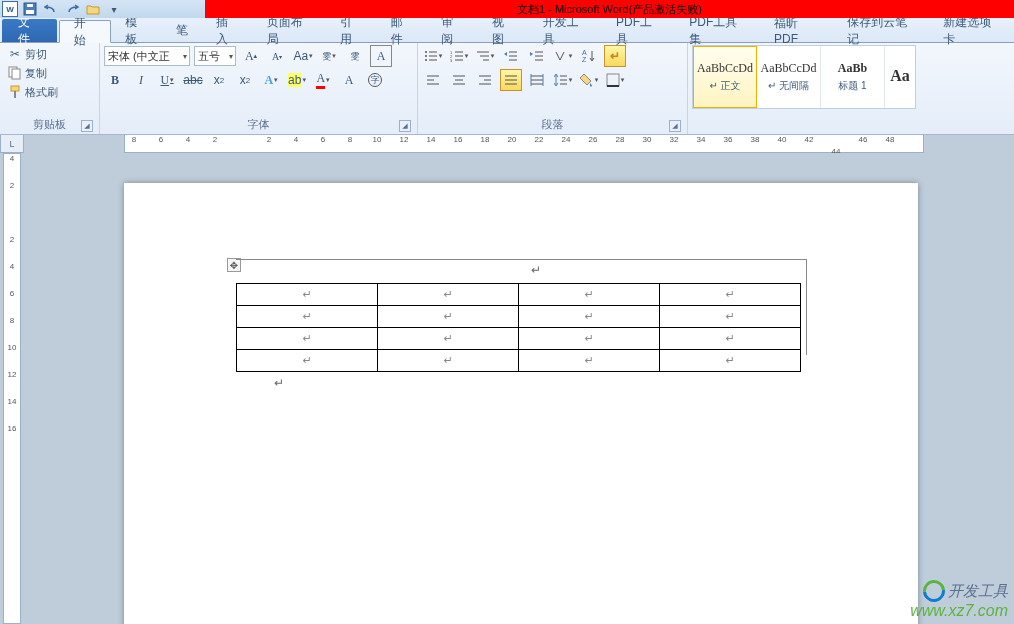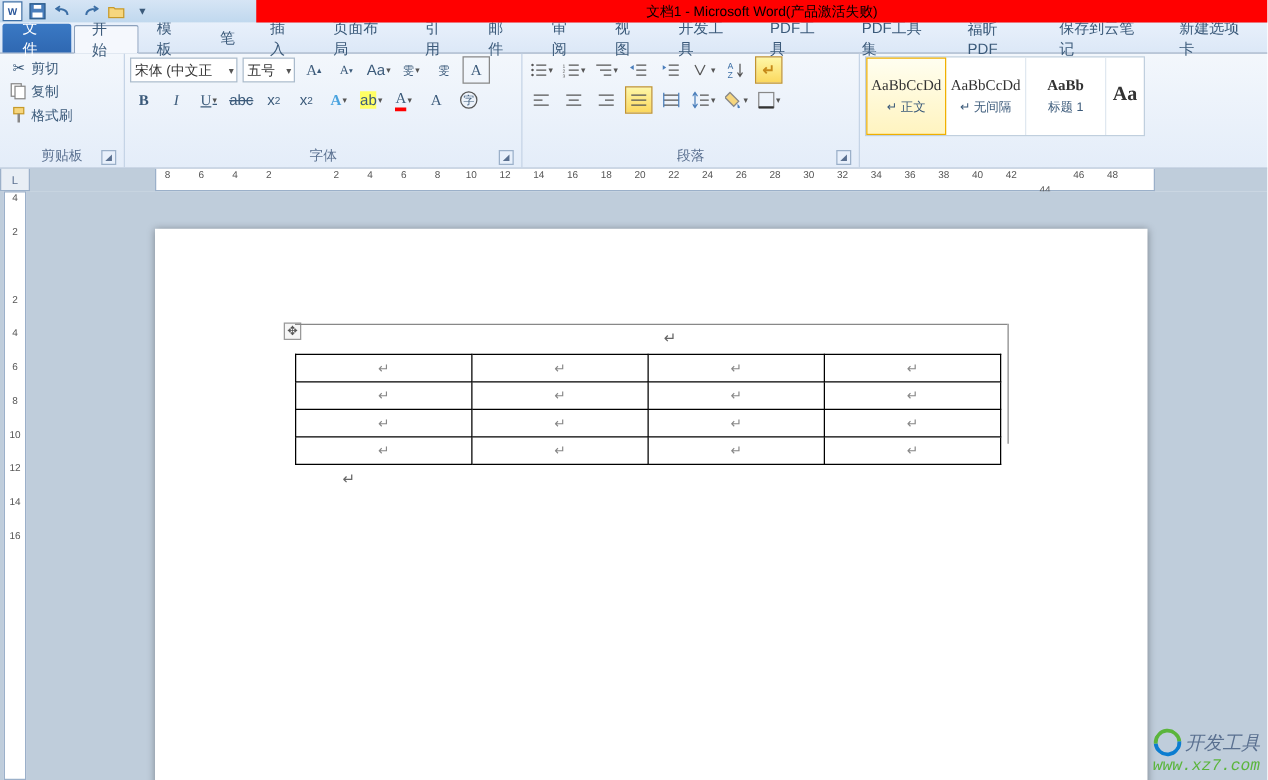--- a/index.html
+++ b/index.html
@@ -62,21 +62,21 @@
   .para-mark { font-size:12px; color:#666;}
   
   .word-table { border-collapse:collapse; margin-top:6px;}
   .word-table td { border:1px solid #000; width:141px; height:22px; text-align:center; font-size:11px; color:#888;}
   
   
   .watermark { position:absolute; right:6px; bottom:4px; text-align:right; font-size:12px; font-style:italic;}
   .wm-top { display:flex; align-items:center; justify-content:flex-end; gap:3px;}
   .wm-logo { width:22px; height:22px; border-radius:50%; border:3px solid #5bb53c; border-right-color:#0c7dd0; border-bottom-color:#0c7dd0; transform:rotate(40deg);}
   .wm-txt { color:#5a7090; font-size:15px;}
-  .wm-url { color:#5bb53c; font-size:13px;font-family:Liberation Mono, monospace;}
+  .wm-url { color:#5bb53c; font-size:16px;}
   
   svg { display:block;}
 </style>
 </head>
 <body>
 
 <div class="title-bar">
   <div class="qat">
     <span class="word-icon">W</span>
     <span class="qat-btn">

